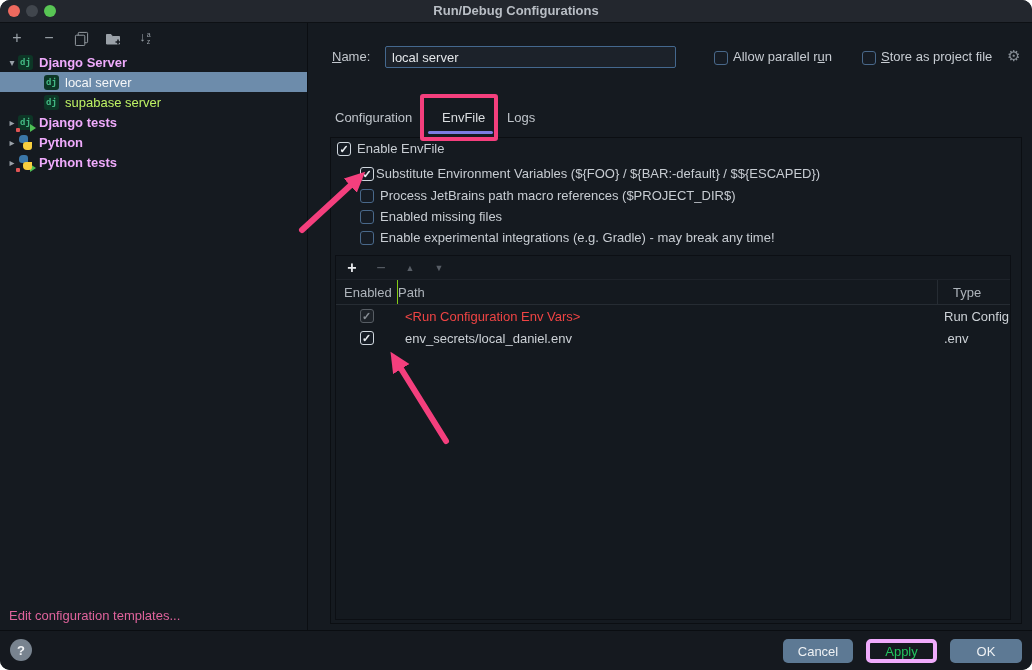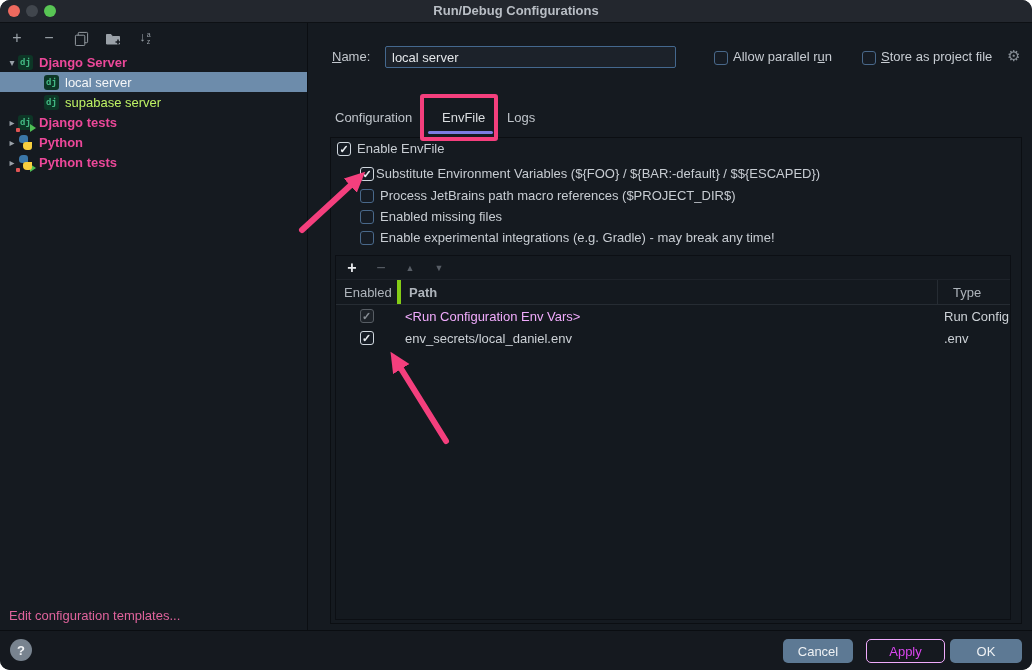--- a/index.html
+++ b/index.html
@@ -22,21 +22,21 @@
   .sort-icon .sarrow{font-size:13px;line-height:14px;}
   .sort-icon .saz{display:flex;flex-direction:column;font-size:7px;line-height:7px;font-style:normal;margin-left:1px;margin-top:1px;}
   .sort-icon i{font-style:normal;}
 
   .tree{position:absolute;left:0;top:29px;right:0;}
   .trow{height:20px;display:flex;align-items:center;cursor:default;}
   .trow .chev{width:12px;text-align:center;color:#9aa1a8;font-size:10px;flex:0 0 12px;}
   .lvl0{padding-left:6px;}
   .lvl1{padding-left:44px;}
   .tlabel{margin-left:6px;color:#bef264;white-space:nowrap;}
-  .tlabel.bold{font-weight:bold;color:#ec4899;}
+  .tlabel.bold{font-weight:bold;color:#f0abfc;}
   .trow.sel{background:#6d8cab;}
   .trow.sel .tlabel{color:#f4f6f8;}
 
   .dj-icon{position:relative;width:15px;height:15px;border-radius:3px;background:#0d3626;color:#43b883;font-weight:bold;
            font-size:9px;display:inline-flex;align-items:center;justify-content:center;flex:0 0 15px;
            font-family:"DejaVu Sans Mono",monospace;}
   .py-icon{position:relative;width:15px;height:15px;flex:0 0 15px;}
   .py-icon::before{content:"";position:absolute;left:1px;top:0;width:9px;height:8px;background:#3b77a8;border-radius:4px 3px 0 3px;}
   .py-icon::after{content:"";position:absolute;right:1px;bottom:0;width:9px;height:8px;background:#f7cf3f;border-radius:3px 0 3px 4px;}
   .badge-play{position:absolute;right:-3px;bottom:-2px;width:0;height:0;border-left:6px solid #4fbf55;border-top:4px solid transparent;border-bottom:4px solid transparent;}
@@ -69,39 +69,39 @@
   
   .tbl{position:absolute;left:335px;top:255px;width:676px;height:365px;box-sizing:border-box;border:1px solid #0c0f14;background:#14191f;}
   .tbl-toolbar{height:23px;border-bottom:1px solid #1e232a;display:flex;align-items:center;padding-left:9px;gap:15px;}
   .tt-ic{width:14px;text-align:center;cursor:default;}
   .tt-plus{color:#e8eaed;font-size:16px;font-weight:bold;}
   .tt-dim{color:#585e66;}
   .tt-minus{font-size:16px;}
   .tt-arr{font-size:9px;}
   .tbl-head{height:24px;border-bottom:1px solid #262c33;display:flex;align-items:stretch;color:#aeb4bb;}
   .c-en{width:61px;display:flex;align-items:center;padding-left:8px;box-sizing:border-box;}
-  .c-path{flex:1;display:flex;align-items:center;padding-left:8px;border-left:4px solid #84cc16;font-weight:bold;}
+  .c-path{flex:1;display:flex;align-items:center;padding-left:0;border-left:1px solid #84cc16;}
   .c-type{width:73px;display:flex;align-items:center;padding-left:15px;box-sizing:border-box;border-left:1px solid #262c33;}
   .tbl-row{height:22px;display:flex;align-items:stretch;}
   .r-en{width:61px;display:flex;align-items:center;justify-content:center;}
   .r-path{flex:1;display:flex;align-items:center;padding-left:8px;white-space:nowrap;}
   .r-type{width:73px;display:flex;align-items:center;padding-left:7px;box-sizing:border-box;white-space:nowrap;}
   .rcb{position:static;}
-  .txt-dim{color:#f0abfc;}
+  .txt-dim{color:#ef4444;}
   .txt-norm{color:#ccd1d6;}
 
   
   .footer{position:absolute;left:0;top:630px;width:100%;height:40px;background:#15191f;border-top:1px solid #0a0d11;box-sizing:border-box;}
   .help-btn{position:absolute;left:10px;top:8px;width:22px;height:22px;border-radius:50%;background:#78838f;color:#f2f4f6;
             display:flex;align-items:center;justify-content:center;font-weight:bold;font-size:13px;cursor:pointer;}
   .btn{position:absolute;top:8px;height:24px;box-sizing:border-box;border-radius:5px;display:flex;align-items:center;justify-content:center;
        font-size:13px;cursor:pointer;border:none;font-family:"Liberation Sans",sans-serif;}
   .btn-filled{background:#5d7994;color:#eef1f4;}
   .btn-cancel{left:783px;width:70px;}
-  .btn-apply{left:866px;width:79px;background:transparent;border:1px solid #f0abfc;color:#d946ef;}
+  .btn-apply{left:866px;width:71px;background:transparent;border:4px solid #f0abfc;color:#22c55e;}
   .btn-ok{left:950px;width:72px;}
 
   
   .anno-rect{position:absolute;left:420px;top:94px;width:78px;height:47px;box-sizing:border-box;border:4px solid #f43f7d;border-radius:3px;z-index:60;pointer-events:none;}
   .anno-svg{position:absolute;left:0;top:0;width:1032px;height:670px;z-index:60;pointer-events:none;}
 </style>
 </head>
 <body>
 
 <div class="window">

